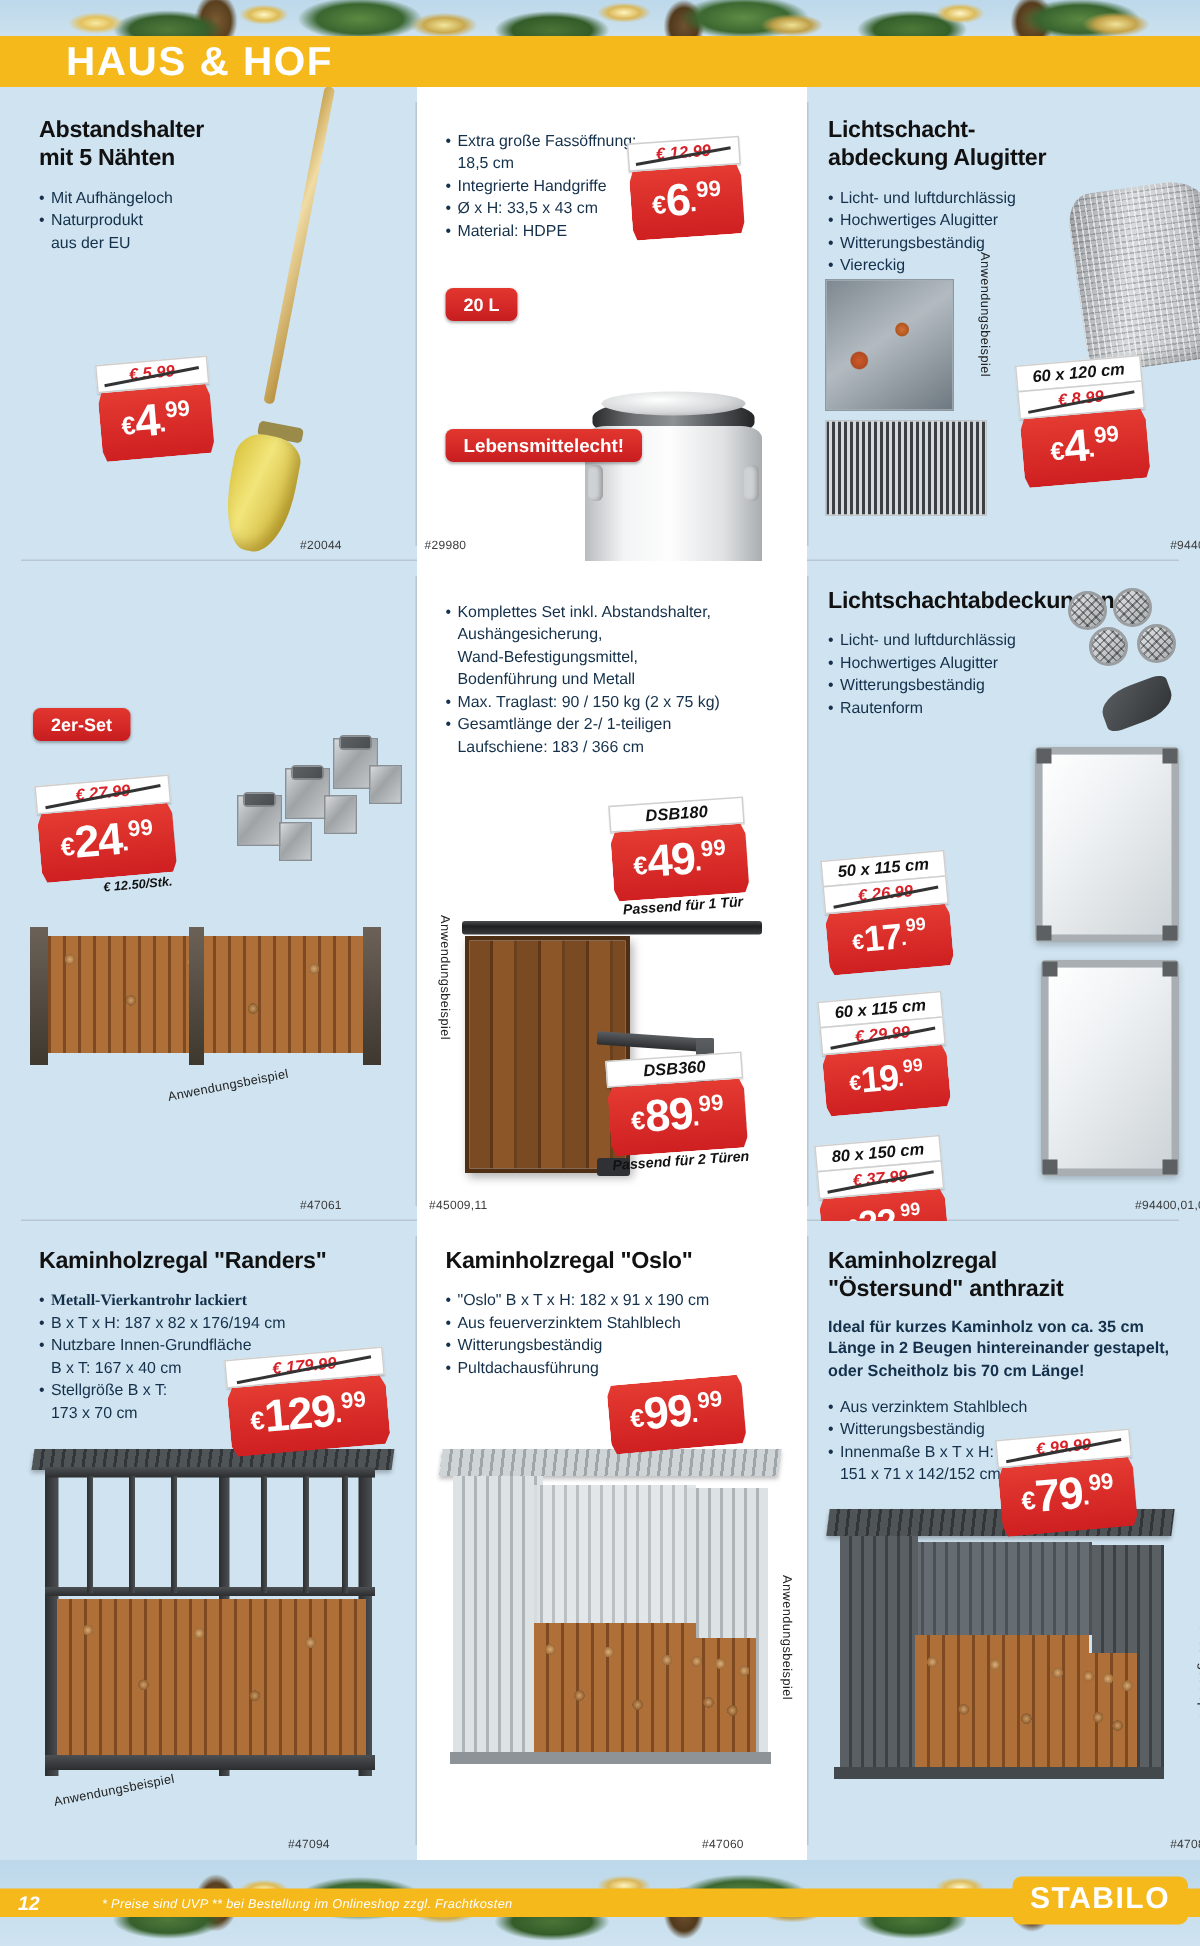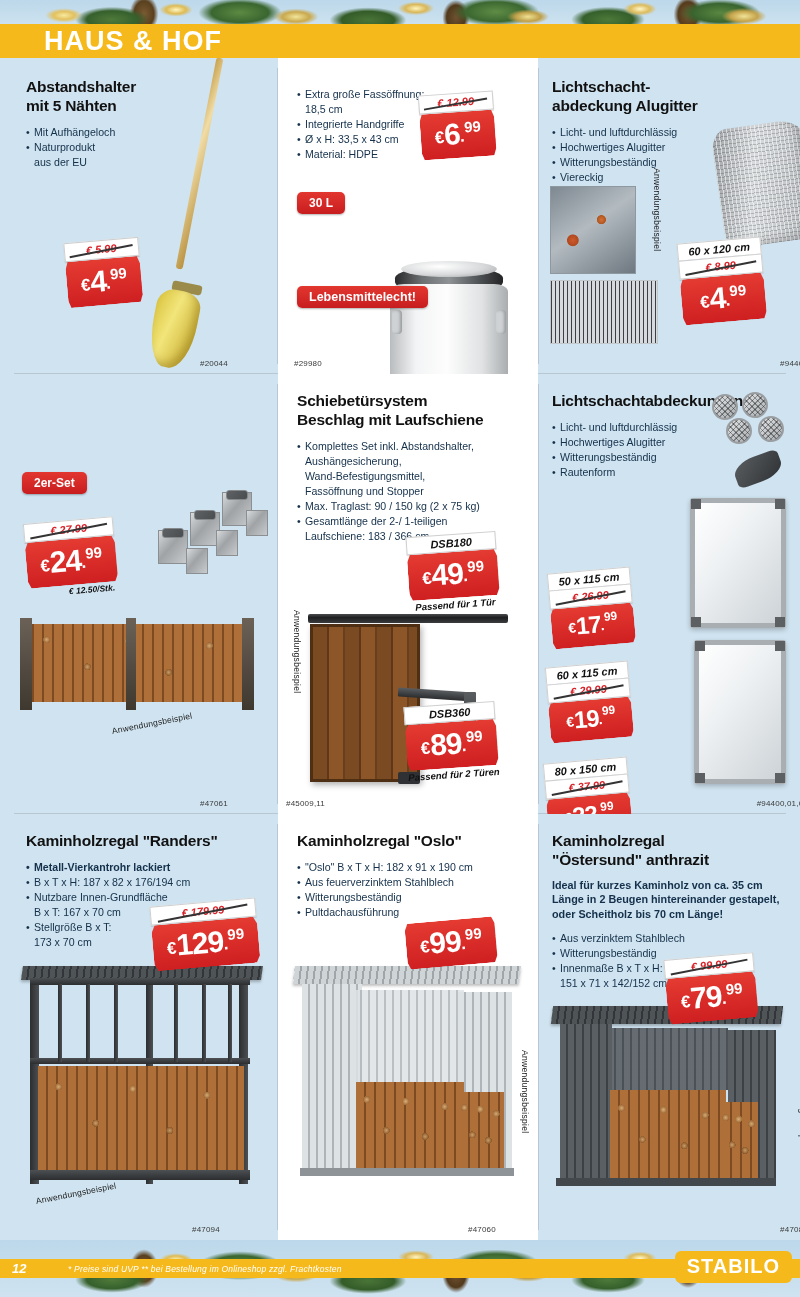--- a/index.html
+++ b/index.html
@@ -76,21 +76,21 @@
   
   .p-title {
     font-size: 15.5px; font-weight: bold; color: #111;
     line-height: 1.22; letter-spacing: -0.2px;
   }
   .p-bullets { margin-top: 9px; font-size: 10.6px; color: #14304a; line-height: 1.42; }
   .p-bullets li { list-style: none; position: relative; padding-left: 8px; }
   .p-bullets li:before { content: "•"; position: absolute; left: 0; }
   .p-bullets li.nb { padding-left: 8px; }
   .p-bullets li.nb:before { content: ""; }
-  .p-bullets li.bold { font-weight: bold; }
+  .p-bullets li.bold { font-weight: bold; font-family: Liberation Serif, serif; }
   .p-intro { margin-top: 8px; font-size: 10.8px; color: #14304a; line-height: 1.36; font-weight: bold; }
 
   .artno {
     position: absolute; bottom: 6px; font-size: 8px; color: #3a3a3a;
     letter-spacing: 0.2px;
   }
 
   
   .tag { position: absolute; transform-origin: center; }
   .tag-old {
@@ -380,34 +380,34 @@
       <div class="img" style="left:112px;top:208px;">
         <div class="barrel-lid" style="position:absolute;left:5px;top:0;"></div>
         <div class="barrel-lid-top" style="position:absolute;left:11px;top:-5px;"></div>
         <div class="barrel-body" style="position:absolute;left:0;top:18px;">
           
         </div>
         <div class="barrel-handle" style="position:absolute;left:2px;top:44px;"></div>
         <div class="barrel-handle" style="position:absolute;left:106px;top:44px;"></div>
       </div>
 
-      <div class="badge" style="left:19px;top:134px;">30 L</div>
+      <div class="badge" style="left:19px;top:134px;">20 L</div>
       <div class="badge" style="left:19px;top:228px;font-size:12.5px;">Lebensmittelecht!</div>
 
       <div class="tag" style="left:142px;top:35px;transform:rotate(-4deg);">
         <div class="tag-old">
           <span>€ 12.99</span>
           <span class="strike"></span>
         </div>
         <div class="tag-main">
           <span class="eur">€</span><span class="int">6</span><span class="eur">.</span><span class="cent">99</span>
         </div>
       </div>
 
-      <div class="artno" style="left:16px;">#29980</div>
+      <div class="artno" style="left:5px;">#29980</div>
     </div>
 
     <div class="cell c3">
       <div style="position:absolute;left:14px;top:20px;width:230px;">
         <div class="p-title">
           <span>Lichtschacht-</span><br>
           <span>abdeckung Alugitter</span>
         </div>
         <ul class="p-bullets">
           <li>Licht- und luftdurchlässig</li>
@@ -475,29 +475,25 @@
           <span class="eur">€</span><span class="int">24</span><span class="eur">.</span><span class="cent">99</span>
         </div>
         <div class="tag-sub">€ 12.50/Stk.</div>
       </div>
 
       <div class="artno" style="left:200px;">#47061</div>
     </div>
 
     <div class="cell c2">
       <div style="position:absolute;left:19px;top:18px;width:236px;">
-        <div class="p-title">
-          <span>Schiebetürsystem</span><br>
-          <span>Beschlag mit Laufschiene</span>
-        </div>
         <ul class="p-bullets">
           <li>Komplettes Set inkl. Abstandshalter,</li>
           <li class="nb">Aushängesicherung,</li>
           <li class="nb">Wand-Befestigungsmittel,</li>
-          <li class="nb">Fassöffnung und Stopper</li>
+          <li class="nb">Bodenführung und Metall</li>
           <li>Max. Traglast: 90 / 150 kg (2 x 75 kg)</li>
           <li>Gesamtlänge der 2-/ 1-teiligen</li>
           <li class="nb">Laufschiene: 183 / 366 cm</li>
         </ul>
       </div>
 
       <div class="img slide-rail" style="left:30px;top:240px;width:200px;height:9px;"></div>
       <div class="img slide-door" style="left:32px;top:250px;width:110px;height:158px;"></div>
       <div class="img hanger" style="left:120px;top:316px;width:76px;height:9px;transform:rotate(4deg);"></div>
       <div class="img hanger" style="left:186px;top:318px;width:12px;height:54px;"></div>
@@ -598,21 +594,21 @@
     <div class="divider-v" style="left:277px;"></div>
     <div class="divider-v" style="left:538px;"></div>
 
     <div class="cell c1">
       <div style="position:absolute;left:26px;top:18px;width:240px;">
         <div class="p-title">Kaminholzregal "Randers"</div>
         <ul class="p-bullets">
           <li class="bold">Metall-Vierkantrohr lackiert</li>
           <li>B x T x H: 187 x 82 x 176/194 cm</li>
           <li>Nutzbare Innen-Grundfläche</li>
-          <li class="nb">B x T: 167 x 70 cm</li>
+          <li class="nb">B x T: 167 x 40 cm</li>
           <li>Stellgröße B x T:</li>
           <li class="nb">173 x 70 cm</li>
         </ul>
       </div>
 
       <div class="img" style="left:18px;top:152px;width:246px;height:240px;">
         <div class="roof-metal dark" style="left:4px;top:0;width:240px;height:14px;transform:skewX(-8deg);"></div>
         <div class="frame-post" style="left:12px;top:12px;width:9px;height:206px;"></div>
         <div class="frame-post" style="left:128px;top:12px;width:7px;height:206px;"></div>
         <div class="frame-post" style="right:16px;top:12px;width:9px;height:206px;"></div>

